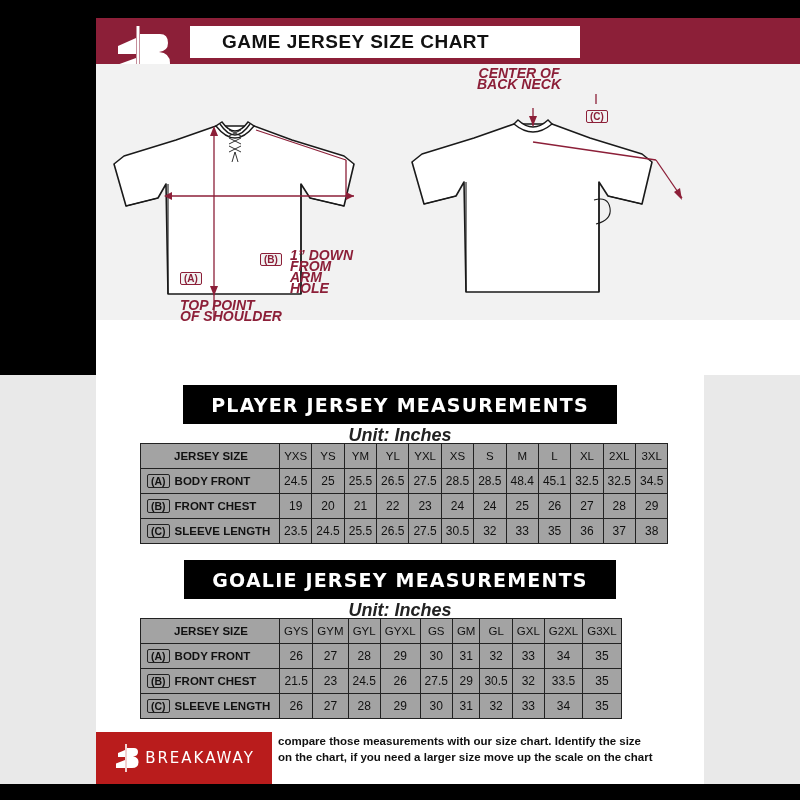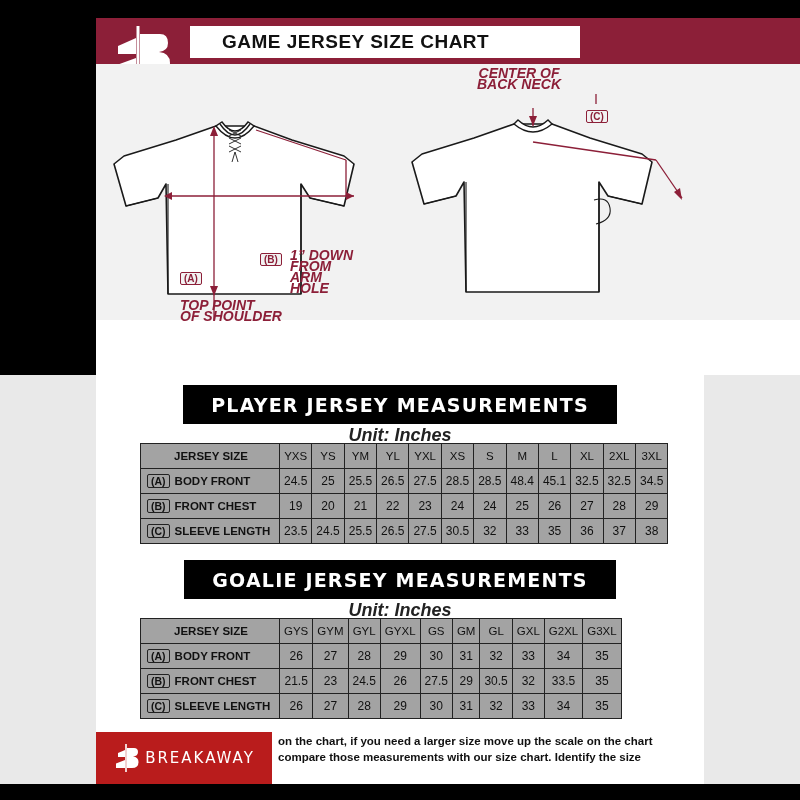--- a/index.html
+++ b/index.html
@@ -525,19 +525,19 @@
     <div class="footer-black">
       <svg width="26" height="30" viewBox="0 0 26 30">
         <path d="M13 1 L13 29" stroke="#fff" stroke-width="1.6" fill="none"></path>
         <path d="M14 5 L21 5 Q25 5 25 9 Q25 13 20 13.5 Q25.5 14 25.5 19 Q25.5 25 19 25 L14 25 Z" fill="#fff"></path>
         <path d="M12 7 L5 10 L5 14 L12 14 Z" fill="#fff"></path>
         <path d="M12 17 L3 20.5 L3 25 L12 25 Z" fill="#fff"></path>
       </svg>
       <span class="footer-brand">BREAKAWAY</span>
     </div>
     <div class="footer-text">
+      <div>compare those measurements  with our size chart. Identify the size</div>
       <div>on the chart, if you need a larger size move up the scale on the chart</div>
-      <div>compare those measurements  with our size chart. Identify the size</div>
     </div>
   </div>
 
   <div class="bottom-black"></div>
 </div>
 
 </body></html>

